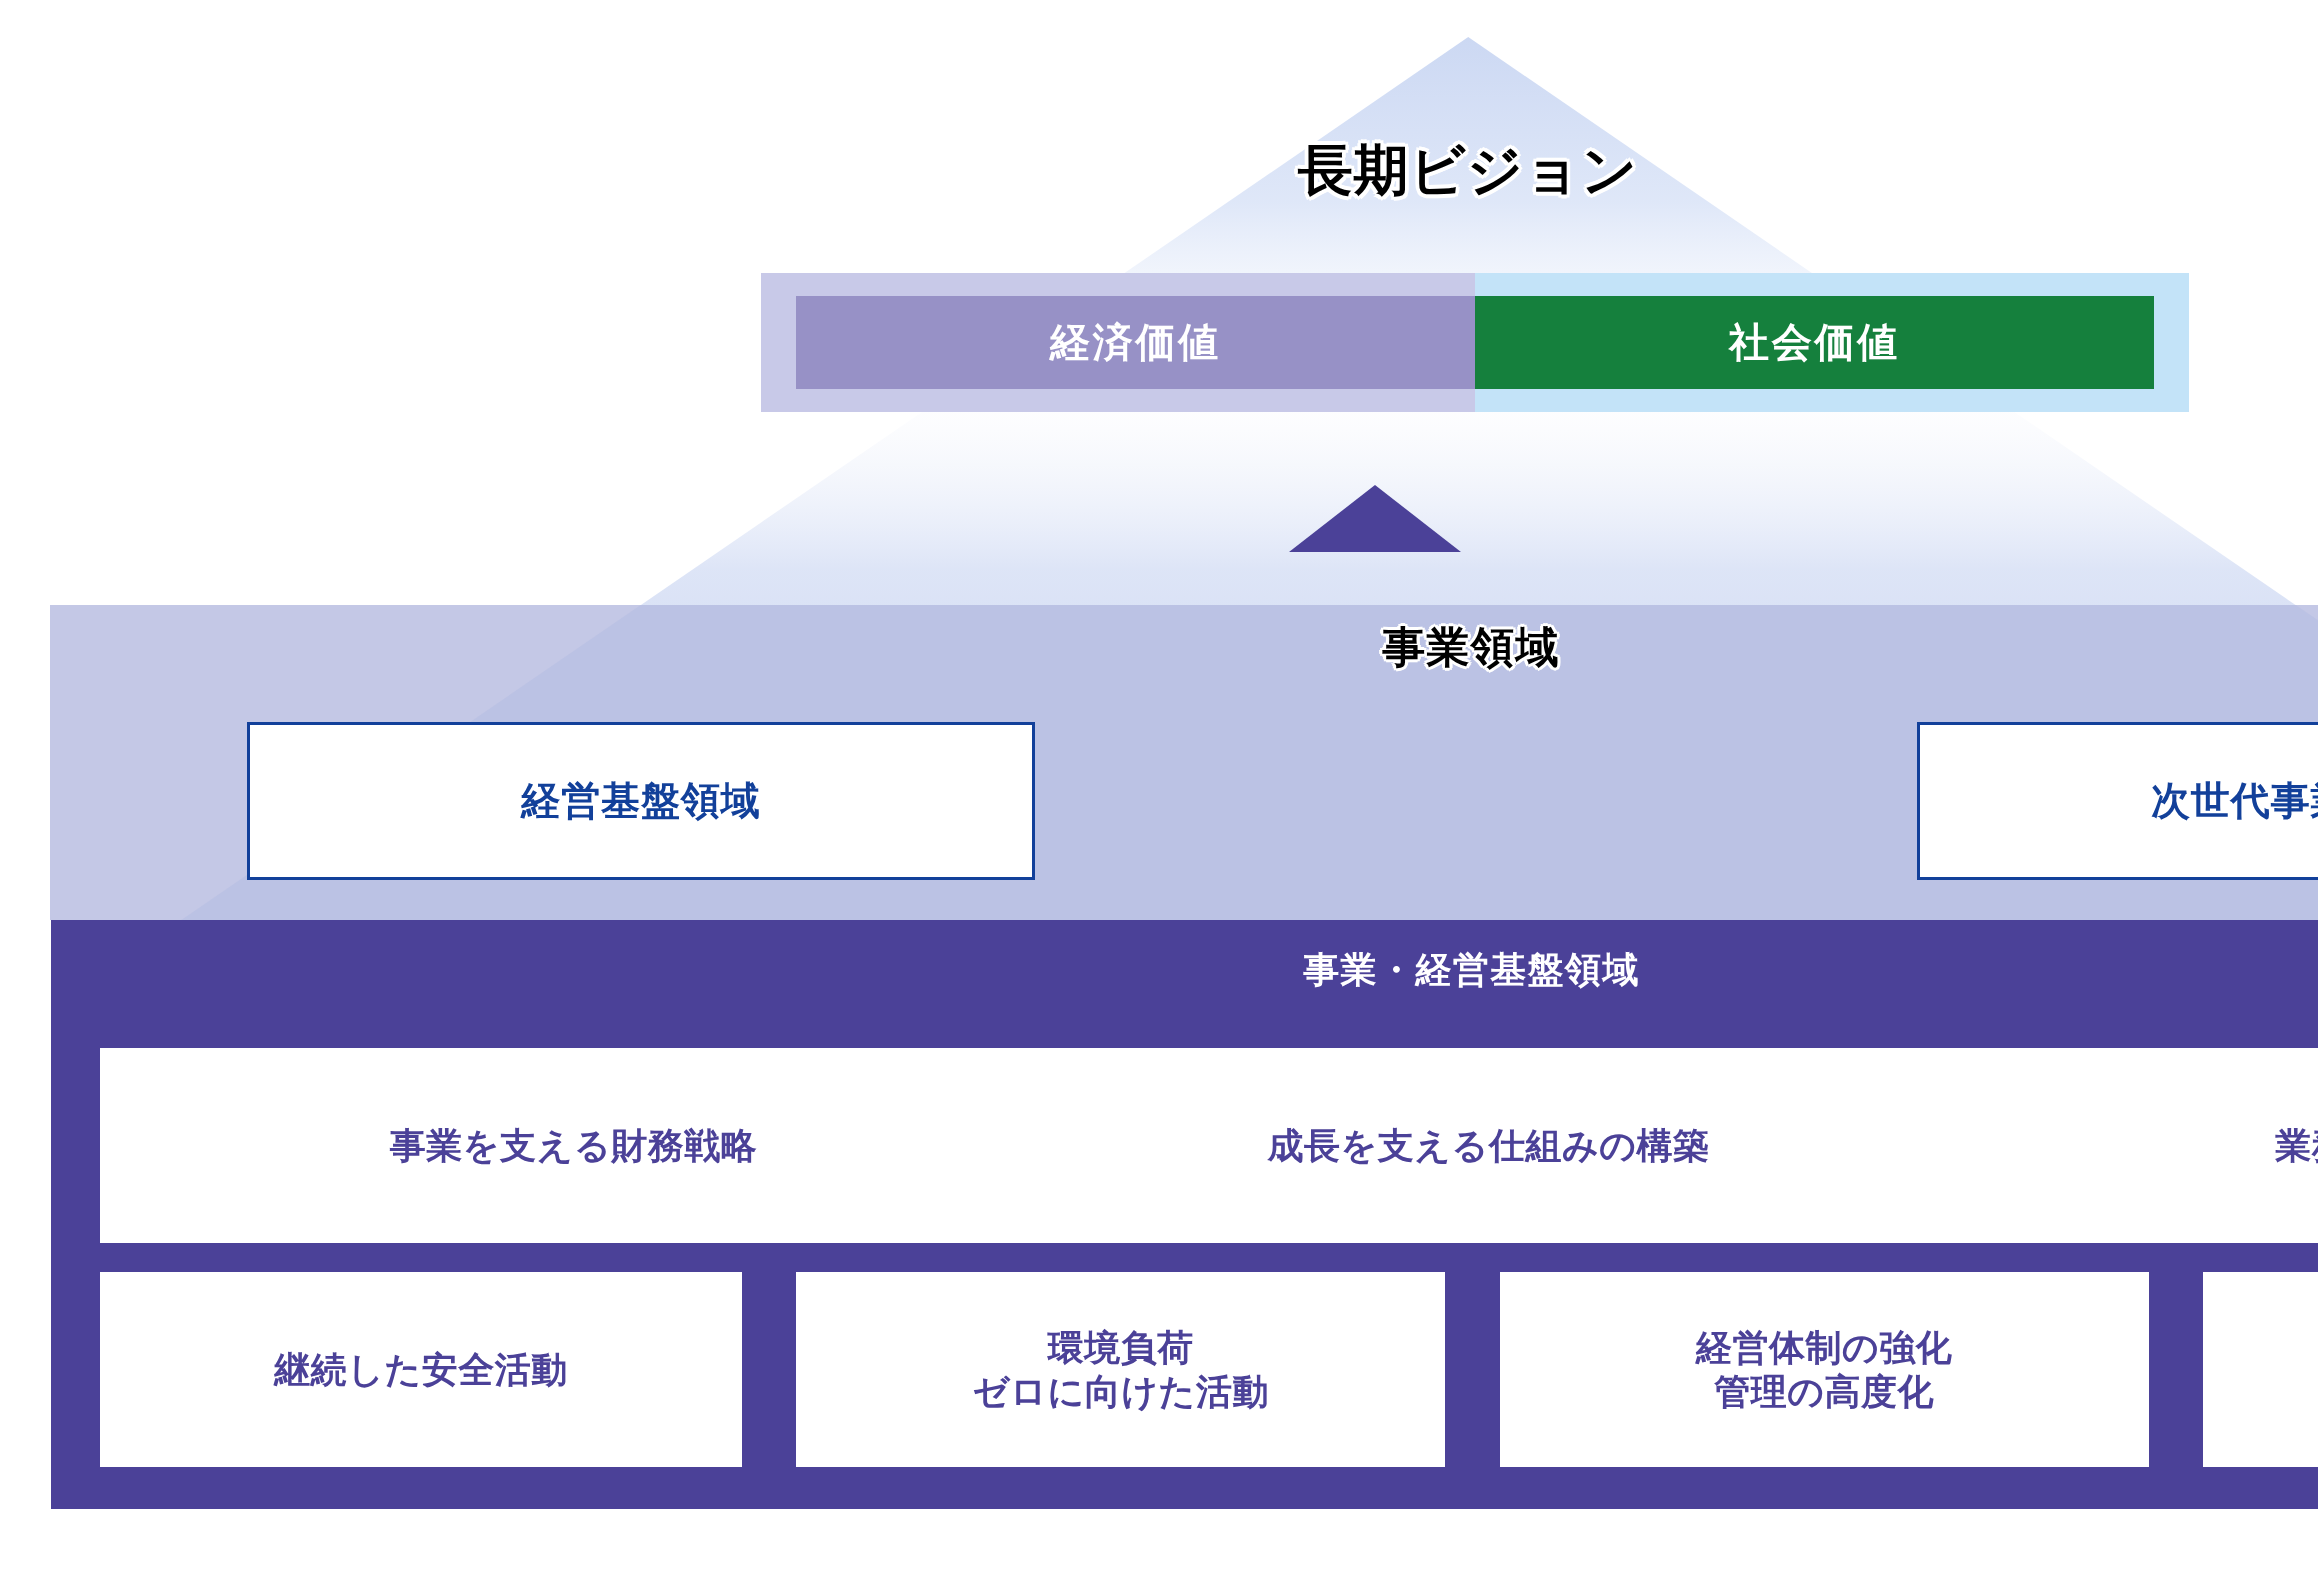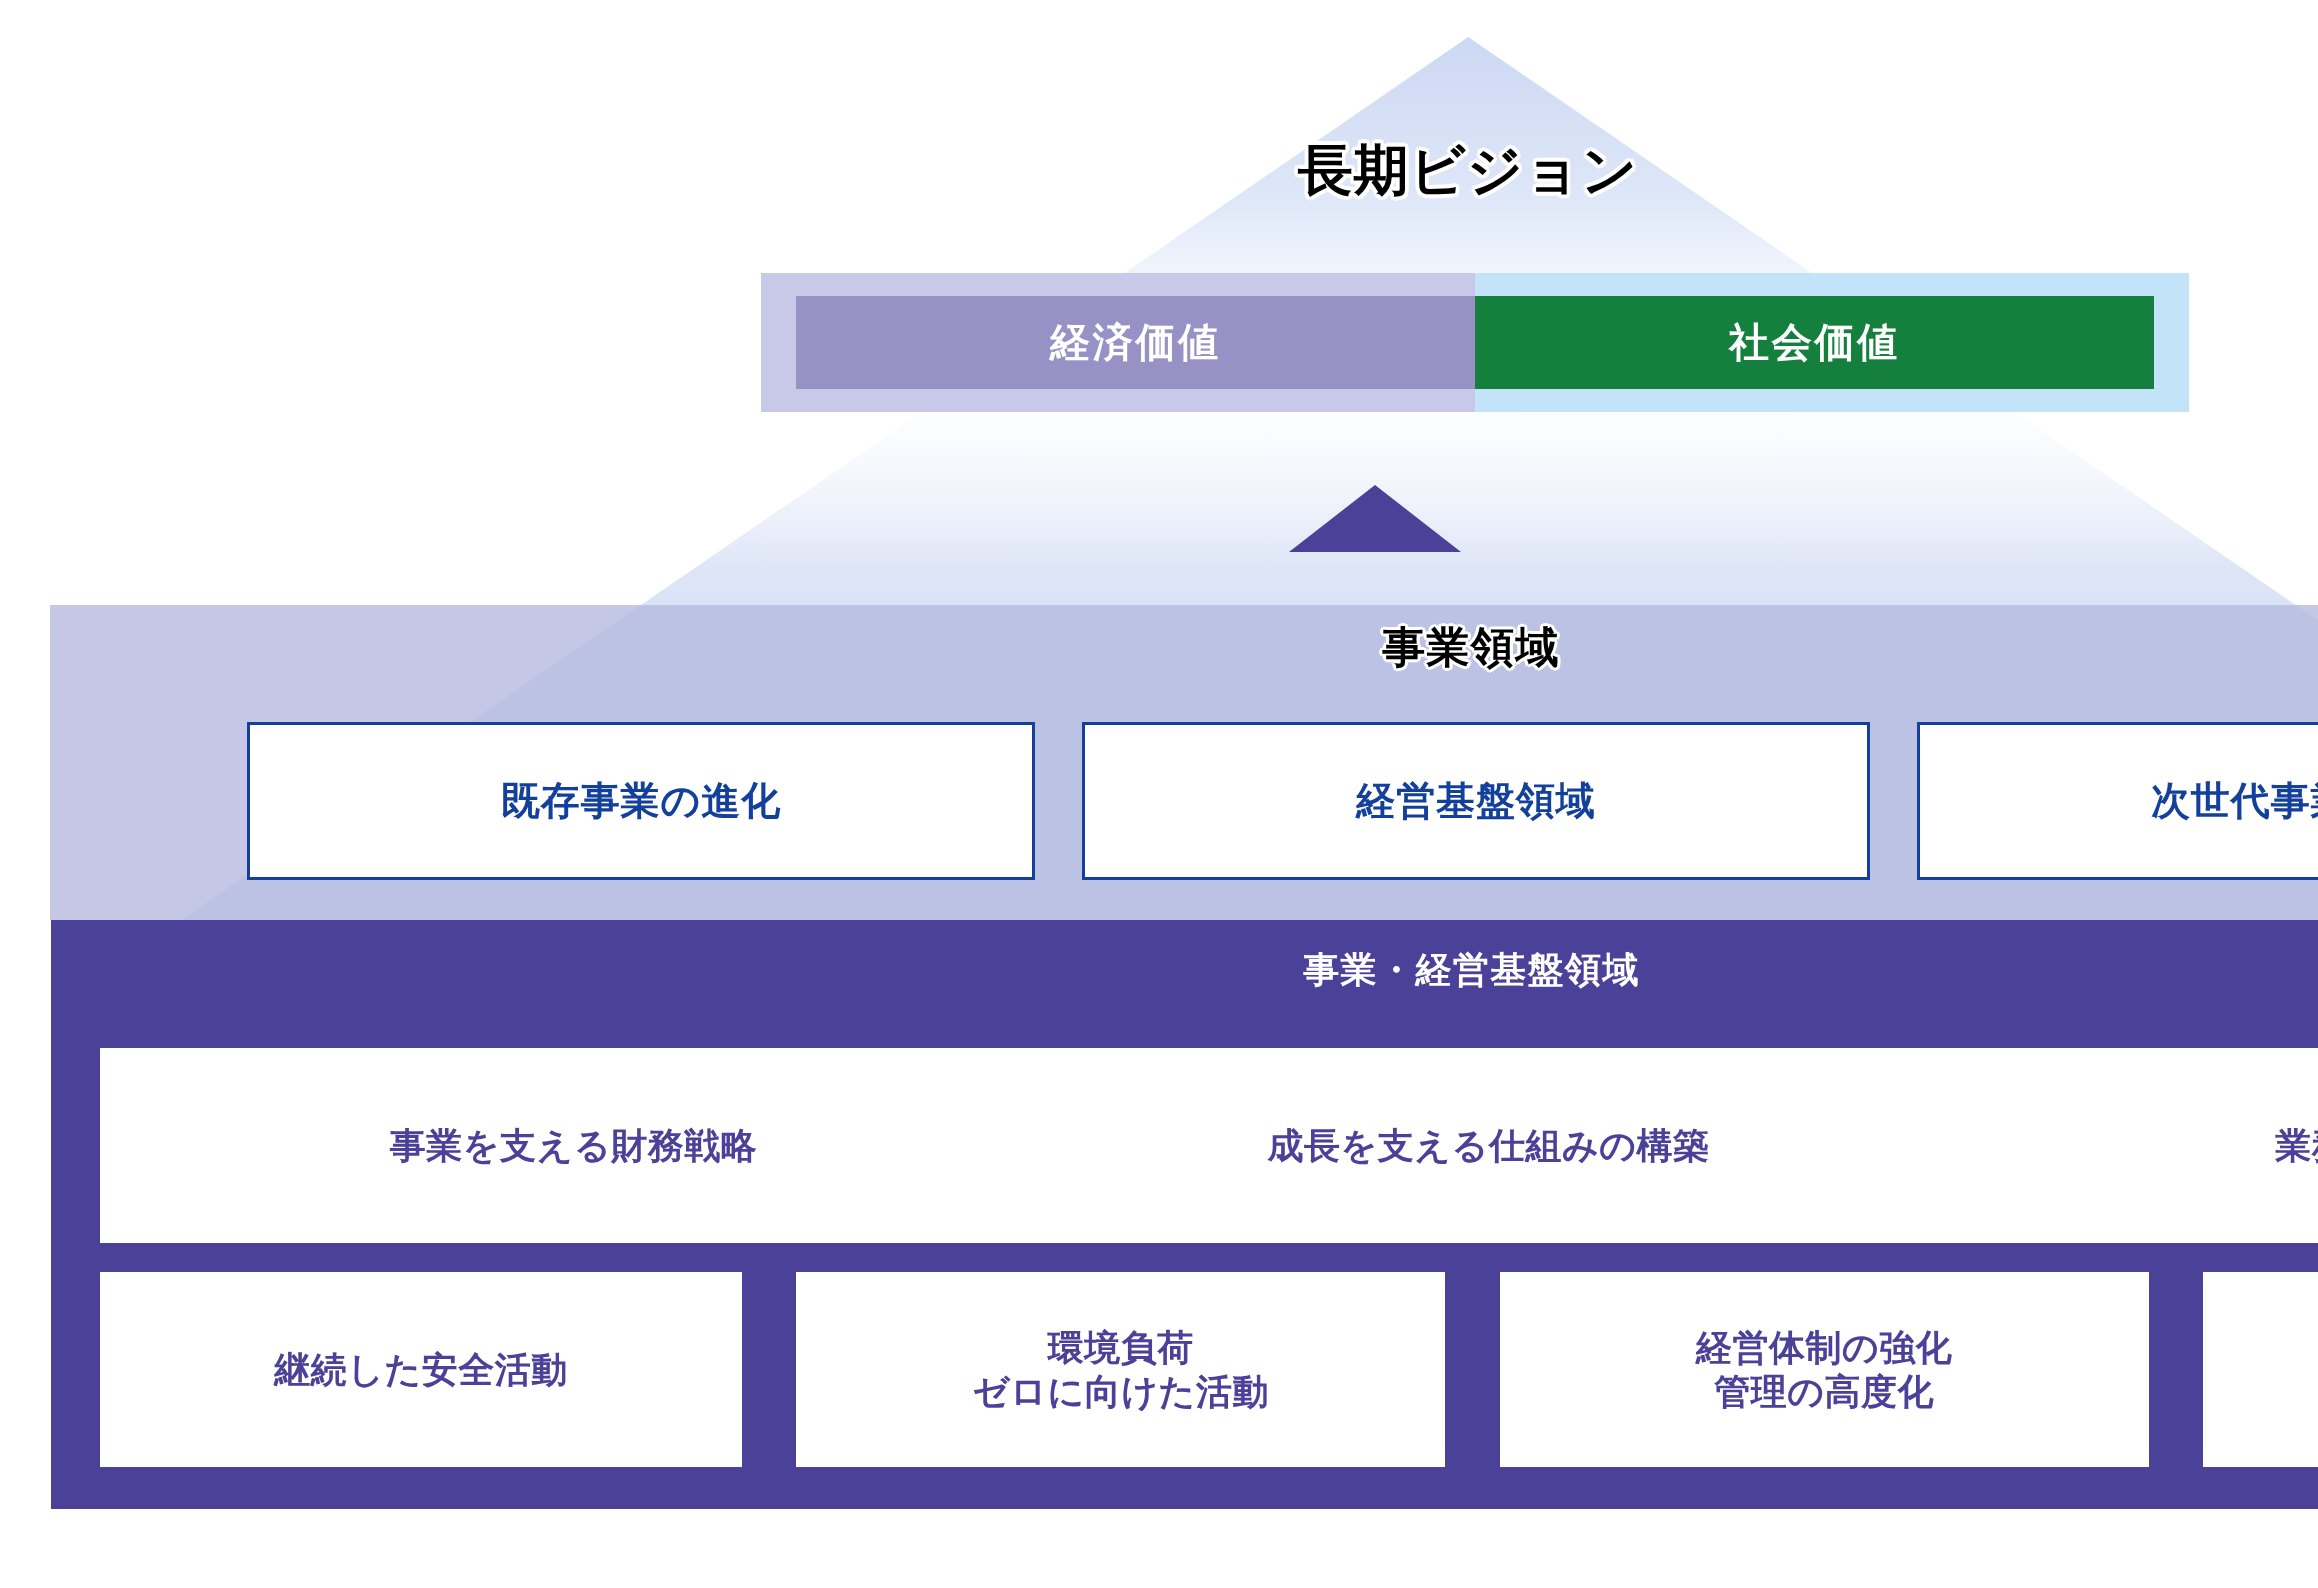--- a/index.html
+++ b/index.html
@@ -248,21 +248,20 @@
   </div>
 
   <div class="up-arrow"></div>
 
   <div class="domain-band">
     <svg class="beam-overlay" viewBox="0 0 6128 680" preserveAspectRatio="none">
       <polygon points="3058,-1225 5942,755 174,755" fill="#b5bee2" fill-opacity="0.55"></polygon>
     </svg>
     <div class="domain-title">事業領域</div>
     <div class="domain-cards">
-      <div class="domain-card">既存事業の進化</div>
       <div class="domain-card">経営基盤領域</div>
       <div class="domain-card">次世代事業の創出</div>
     </div>
   </div>
 
   <div class="foundation-band">
     <div class="foundation-title">事業・経営基盤領域</div>
 
     <div class="foundation-row row-1">
       <div class="found-card">事業を支える財務戦略</div>

